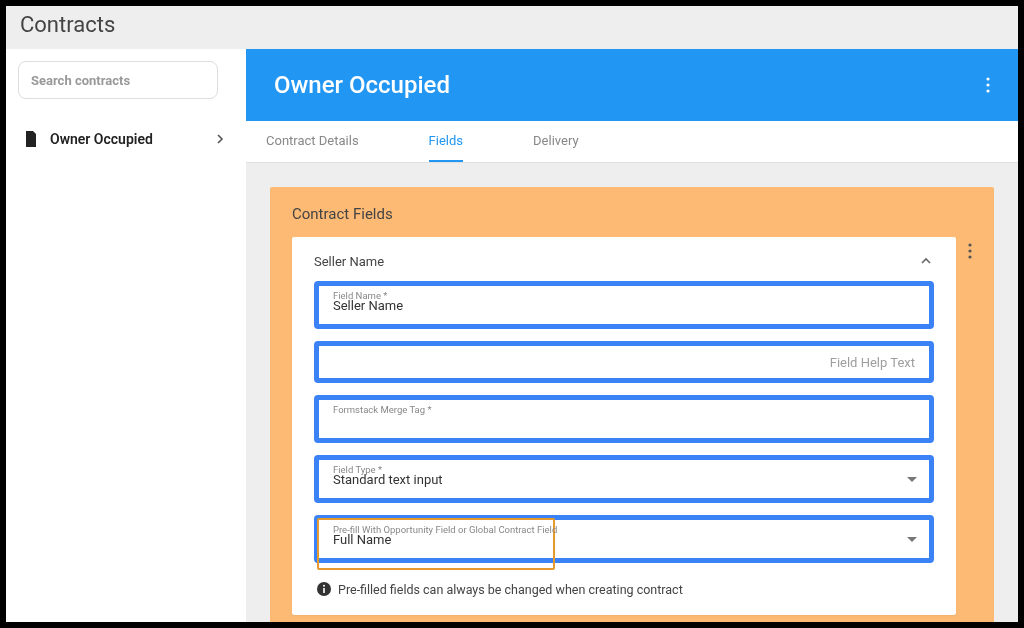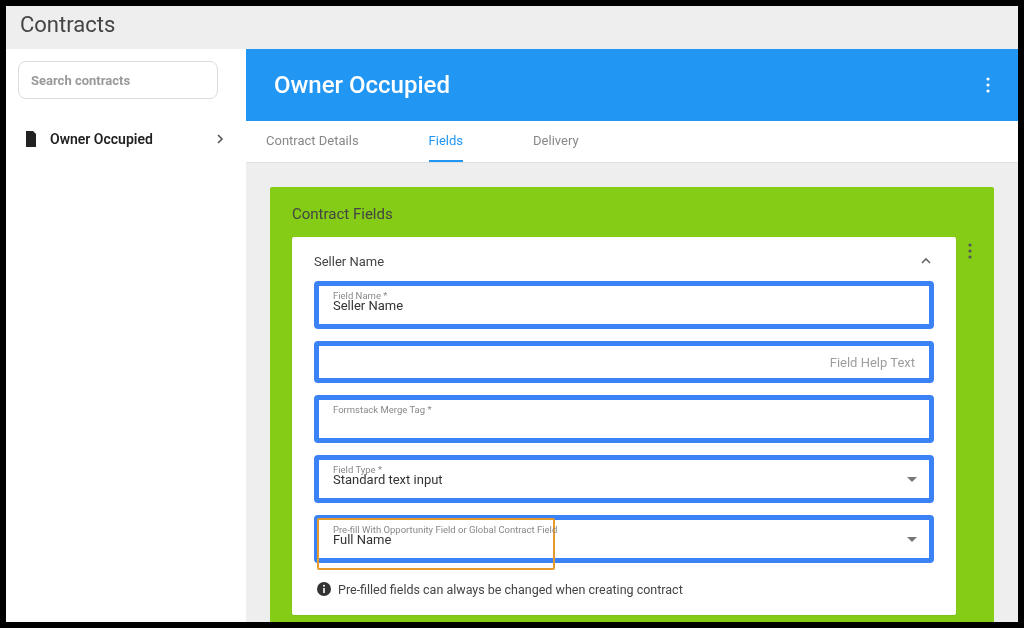--- a/index.html
+++ b/index.html
@@ -19,21 +19,21 @@
 .main { flex: 1; display: flex; flex-direction: column; overflow: hidden; }
 .hero { background: #2196f3; color: #fff; padding: 22px 28px; display: flex; align-items: center; }
 .hero-title { font-size: 24px; font-weight: 500; flex: 1; }
 .more-v { width: 4px; height: 16px; cursor: pointer; }
 .more-v circle { fill: #fff; }
 .tabs { background: #fff; border-bottom: 1px solid #e0e0e0; padding: 0 20px; display: flex; }
 .tab { font-size: 13px; color: #888; padding: 12px 0; margin-right: 70px; cursor: pointer; border-bottom: 2px solid transparent; text-align: right; }
 .tab.active { color: #2196f3; border-bottom-color: #2196f3; }
 
 .workarea { flex: 1; overflow-y: auto; padding: 24px 24px 10px; }
-.panel { background: #84cc16; border-radius: 2px; padding: 18px 22px 14px; }
+.panel { background: #fdba74; border-radius: 2px; padding: 18px 22px 14px; }
 .panel-title { font-size: 15px; color: #444; margin-bottom: 14px; }
 .card-row { display: flex; align-items: flex-start; }
 .card { flex: 1; background: #fff; border-radius: 2px; padding: 16px 22px 14px; box-shadow: 0 1px 2px rgba(0,0,0,0.05); }
 .card-more { width: 4px; height: 16px; margin-left: 12px; margin-top: 6px; cursor: pointer; }
 .card-more circle { fill: #555; }
 .card-header { display: flex; align-items: center; margin-bottom: 12px; }
 .card-title { font-size: 13px; color: #444; flex: 1; }
 .chev-up { width: 16px; height: 16px; stroke: #666; fill: none; cursor: pointer; }
 
 .field { position: relative; border: 5px solid #3b82f6; border-radius: 4px; margin-bottom: 12px; padding: 0 14px; height: 48px; display: flex; align-items: center; }

